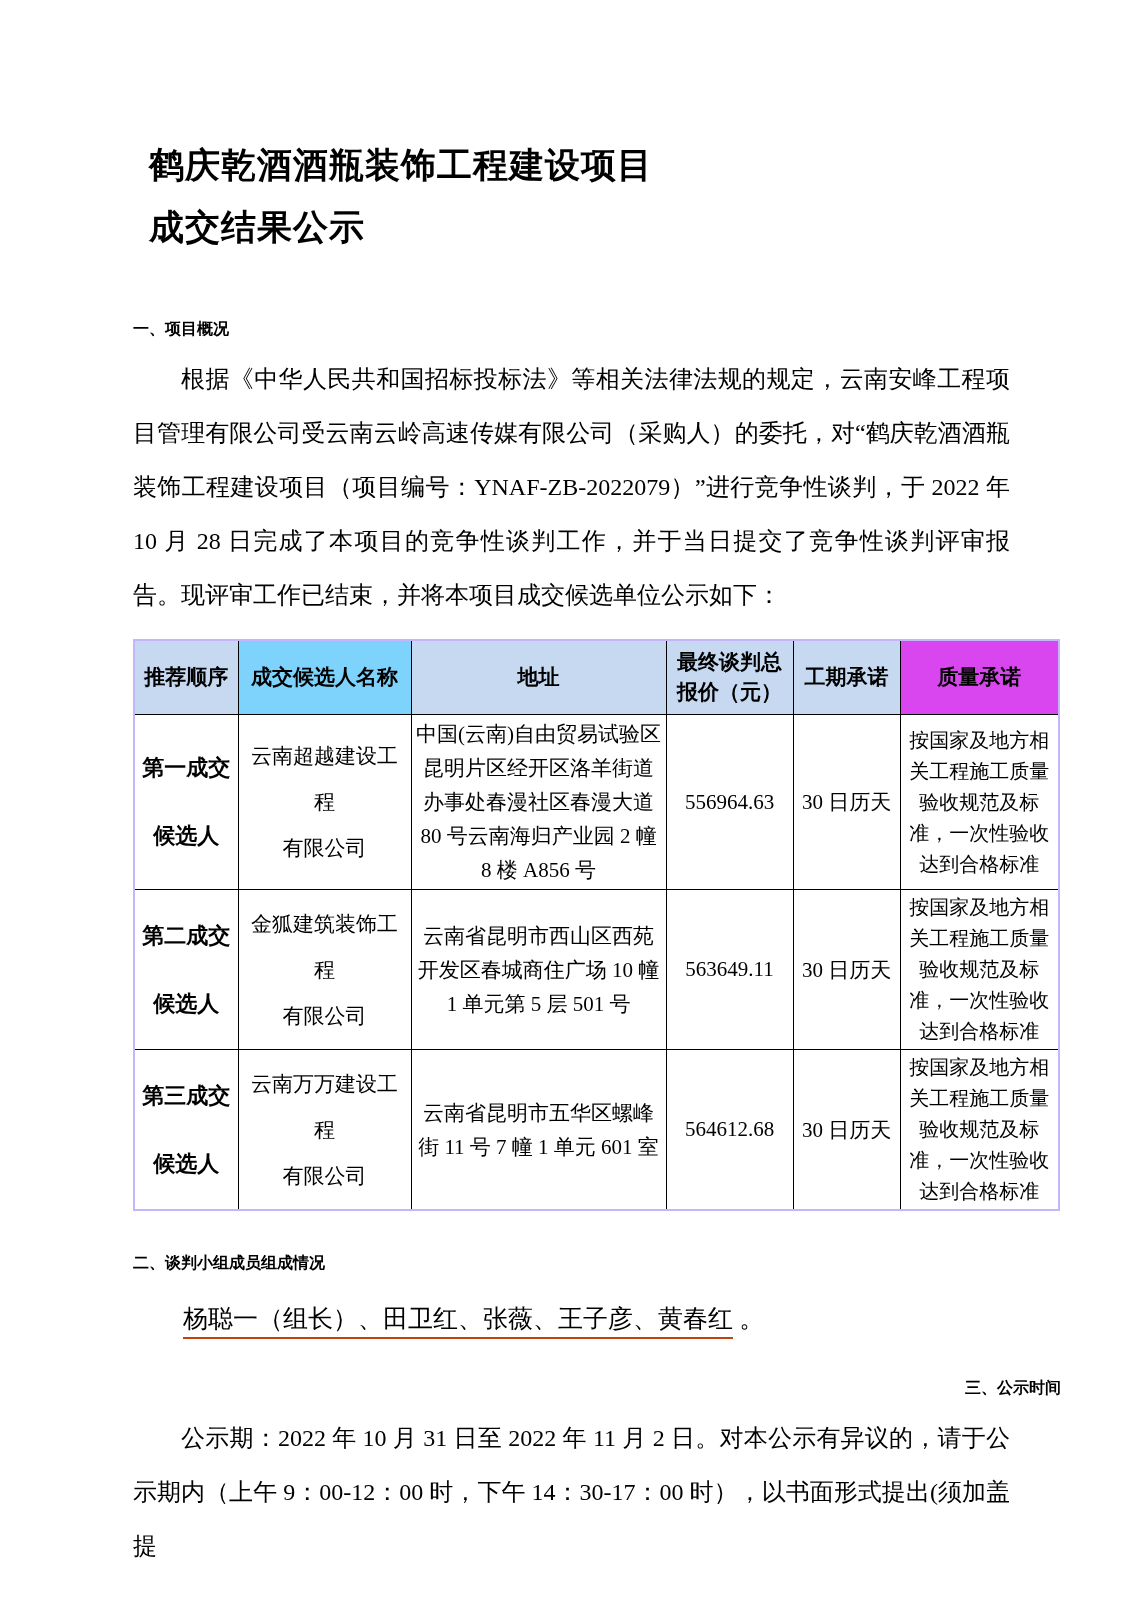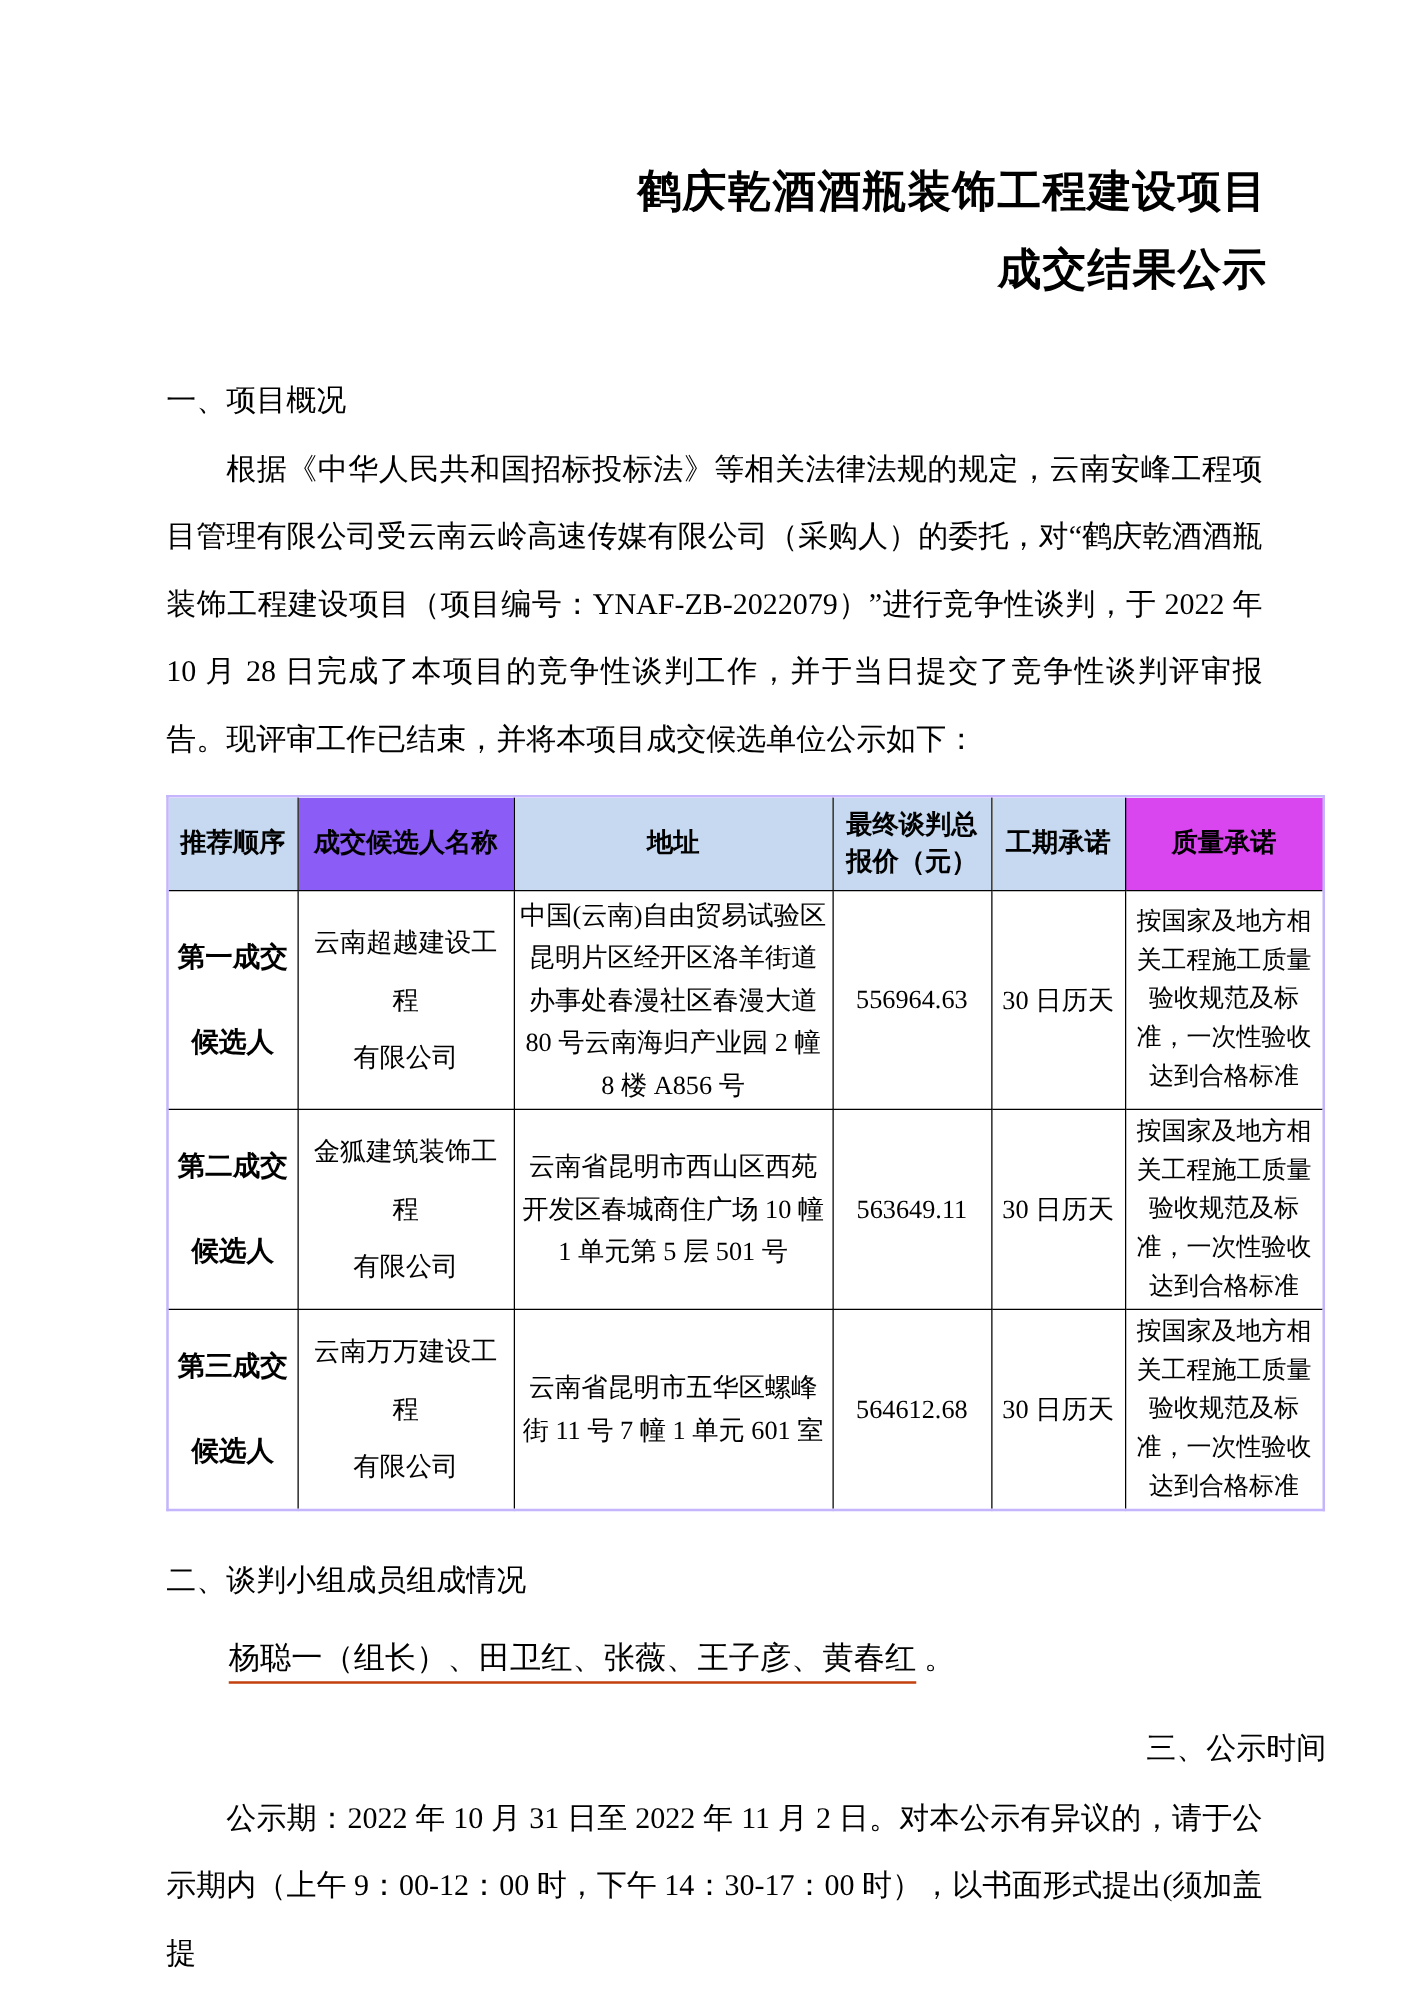--- a/index.html
+++ b/index.html
@@ -3,26 +3,26 @@
 <meta charset="utf-8">
 <style>
   html,body { margin:0; padding:0; }
   body {
     width:1131px; height:1600px; background:#ffffff; color:#000;
     font-family:"Liberation Serif","DejaVu Serif",serif;
     overflow:hidden;
   }
   .page { box-sizing:border-box; width:1131px; height:1600px; padding:130px 70px 0 133px; }
 
-  .doc-title { width:877px; text-align:right; font-size:35px; font-weight:700; line-height:1.15; letter-spacing:1px; margin:4px; }
+  .doc-title { width:877px; text-align:left; font-size:35px; font-weight:700; line-height:1.15; letter-spacing:1px; margin:16px; }
   .doc-title.second { margin-top:22px; }
 
   .section-heading {
     font-family:"Liberation Sans","DejaVu Sans",sans-serif;
-    font-size:24px; font-weight:400; margin:0; line-height:1.2;
+    font-size:16px; font-weight:700; margin:0; line-height:1.2;
   }
   .heading-1 { margin-top:70px; }
   .heading-2 { margin-top:42px; }
   .heading-3 { margin-top:40px;text-align:right; }
 
   .body-para {
     width:877px; font-size:24px; line-height:54px; text-align:justify;
     text-indent:2em; margin:14px 0 0 0;
   }
 
@@ -70,21 +70,21 @@
       <col style="width:104px">
         <col style="width:173px">
         <col style="width:255px">
       <col style="width:127px">
         <col style="width:107px">
         <col style="width:159px">
     </colgroup>
     <thead>
       <tr>
         <th style="background: rgb(198, 217, 240);">推荐顺序</th>
-        <th style="background: #8b5cf6;">成交候选人名称</th>
+        <th style="background: #7dd3fc;">成交候选人名称</th>
         <th style="background: rgb(198, 217, 240);">地址</th>
         <th style="background: rgb(198, 217, 240);">最终谈判总报价（元）</th>
         <th style="background: rgb(198, 217, 240);">工期承诺</th>
         <th style="background: #d946ef;">质量承诺</th>
       </tr>
     </thead>
     <tbody>
       <tr class="row-1">
         <td class="cell-rank">第一成交
 候选人</td>

